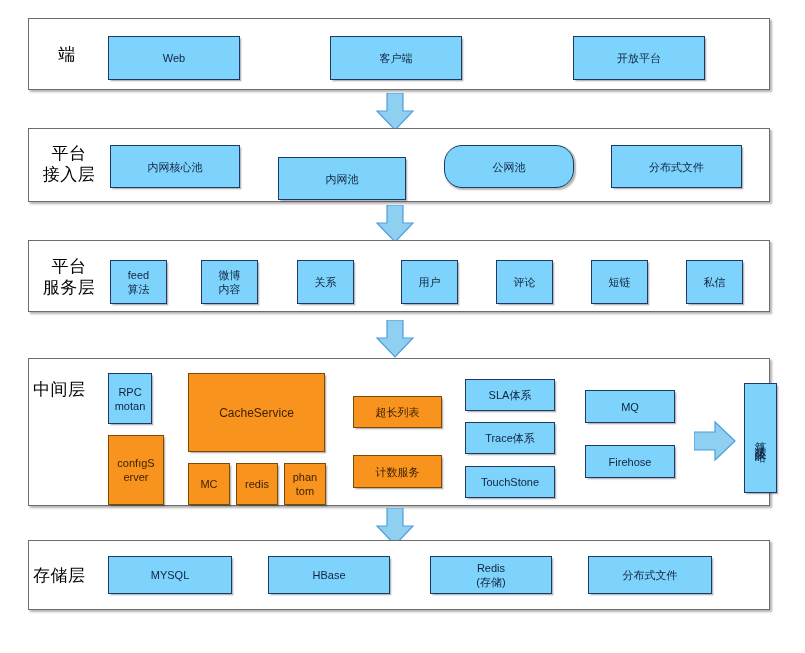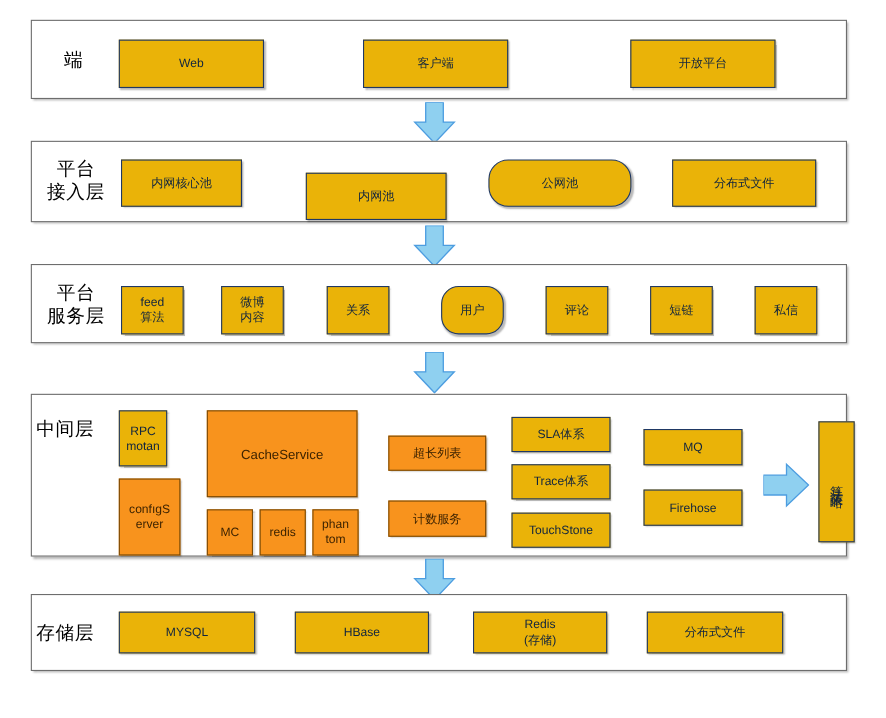--- a/index.html
+++ b/index.html
@@ -35,21 +35,21 @@
     display:flex;
     align-items:center;
     justify-content:center;
     text-align:center;
     font-size:11px;
     line-height:14px;
     white-space:pre-line;
     box-shadow:1.5px 1.5px 1.5px rgba(0,0,0,.28);
   }
   .blue{
-    background:#eab308;
+    background:#7dd3fc;
     border:1.2px solid #1f3864;
     color:#10243f;
   }
   .orange{
     background:#F8931D;
     border:1.2px solid #7a4a06;
     color:#3d2300;
   }
   .node.vertical{
     writing-mode:vertical-rl;
@@ -84,41 +84,41 @@
   <div class="arrow-down" style="left:375px;top:93px;">
     <svg viewBox="0 0 40 38" width="40" height="38" aria-hidden="true">
       <polygon points="12,0 28,0 28,18 38,18 20,37 2,18 12,18" fill="#8FD0F0" stroke="#4D9DE0" stroke-width="1.2"></polygon>
     </svg>
   </div>
 
   <div class="layer" style="left:28px;top:128px;width:742px;height:74px;"></div>
   <div class="layer-label" style="left:36px;top:143px;width:66px;">平台
 接入层</div>
 
-  <div class="node blue" style="left:110px;top:145px;width:110px;height:43px;">内网核心池</div>
+  <div class="node blue" style="left:110px;top:145px;width:130px;height:43px;">内网核心池</div>
   <div class="node blue" style="left:278px;top:145px;width:128px;height:43px;margin-top:12px;">内网池</div>
   <div class="node blue" style="left:444px;top:145px;width:130px;height:43px;border-radius:18px;">公网池</div>
   <div class="node blue" style="left:611px;top:145px;width:131px;height:43px;">分布式文件</div>
 
   <div class="arrow-down" style="left:375px;top:205px;">
     <svg viewBox="0 0 40 38" width="40" height="38" aria-hidden="true">
       <polygon points="12,0 28,0 28,18 38,18 20,37 2,18 12,18" fill="#8FD0F0" stroke="#4D9DE0" stroke-width="1.2"></polygon>
     </svg>
   </div>
 
   <div class="layer" style="left:28px;top:240px;width:742px;height:72px;"></div>
   <div class="layer-label" style="left:34px;top:256px;width:70px;">平台
 服务层</div>
 
   <div class="node blue" style="left:110px;top:260px;width:57px;height:44px;">feed
 算法</div>
   <div class="node blue" style="left:201px;top:260px;width:57px;height:44px;">微博
 内容</div>
   <div class="node blue" style="left:297px;top:260px;width:57px;height:44px;">关系</div>
-  <div class="node blue" style="left:401px;top:260px;width:57px;height:44px;border-radius:16px;">用户</div>
+  <div class="node blue" style="left:401px;top:260px;width:57px;height:44px;">用户</div>
   <div class="node blue" style="left:591px;top:260px;width:57px;height:44px;">短链</div>
   <div class="node blue" style="left:496px;top:260px;width:57px;height:44px;">评论</div>
   <div class="node blue" style="left:686px;top:260px;width:57px;height:44px;">私信</div>
 
   <div class="arrow-down" style="left:375px;top:320px;">
     <svg viewBox="0 0 40 38" width="40" height="38" aria-hidden="true">
       <polygon points="12,0 28,0 28,18 38,18 20,37 2,18 12,18" fill="#8FD0F0" stroke="#4D9DE0" stroke-width="1.2"></polygon>
     </svg>
   </div>
 

